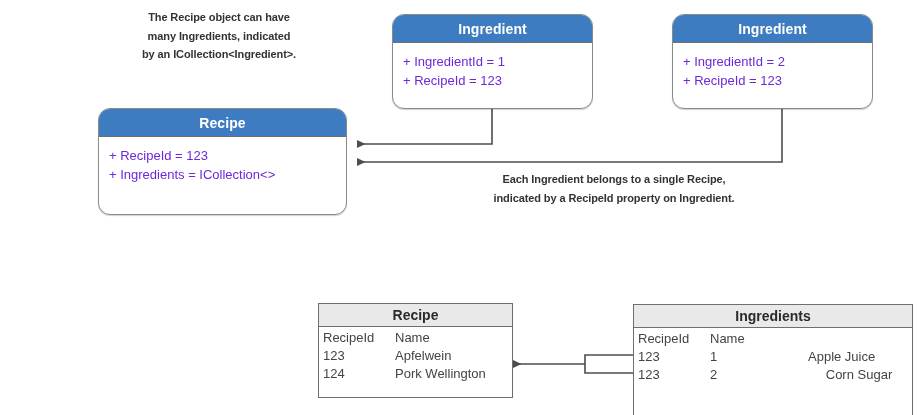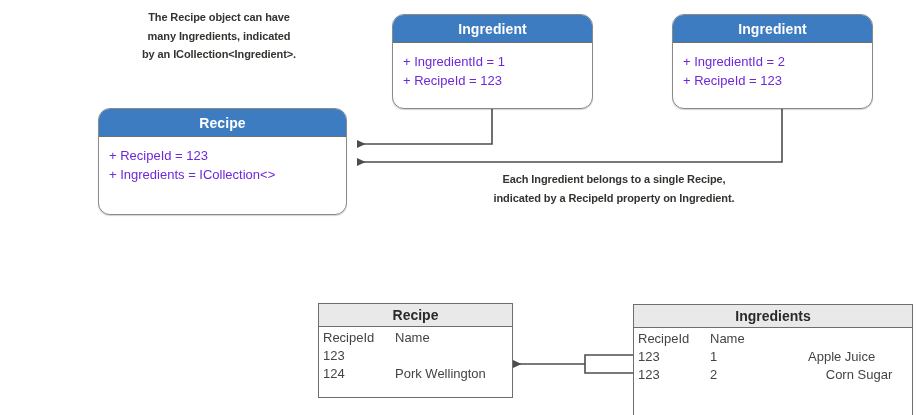--- a/index.html
+++ b/index.html
@@ -166,20 +166,21 @@
 
   <div class="db-table" style="left:318px; top:303px; width:195px; height:95px;">
     <div class="db-title">Recipe</div>
     <div class="db-grid">
       <div class="db-row db-head-row">
         <div class="db-cell" style="width:72px;">RecipeId</div>
         <div class="db-cell" style="width:120px;">Name</div>
       </div>
       <div class="db-row">
         <div class="db-cell" style="width:72px;">123</div>
+        <div class="db-cell" style="width:120px;">Apfelwein</div>
       </div>
       <div class="db-row">
         <div class="db-cell" style="width:72px;">124</div>
         <div class="db-cell" style="width:120px;">Pork Wellington</div>
       </div>
     </div>
   </div>
 
   <div class="db-table" style="left:633px; top:304px; width:280px; height:114px;">
     <div class="db-title">Ingredients</div>

